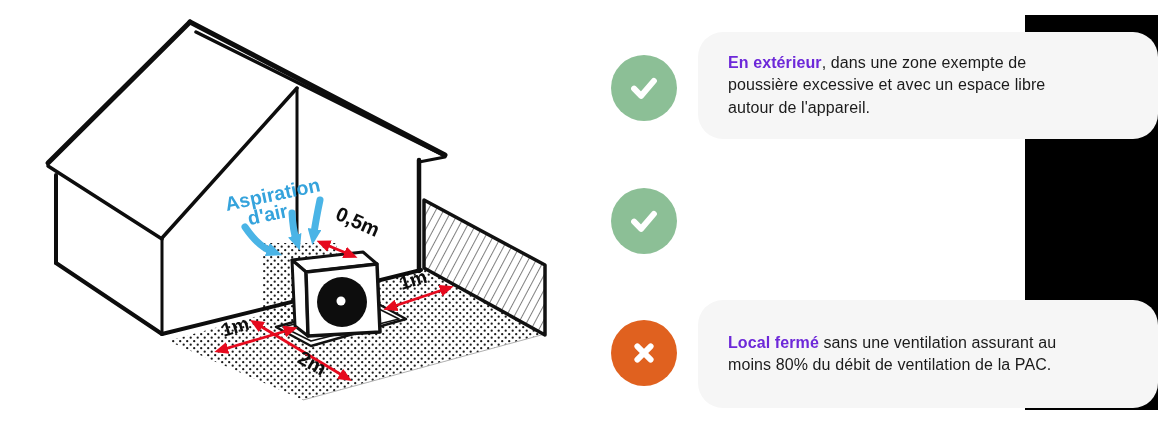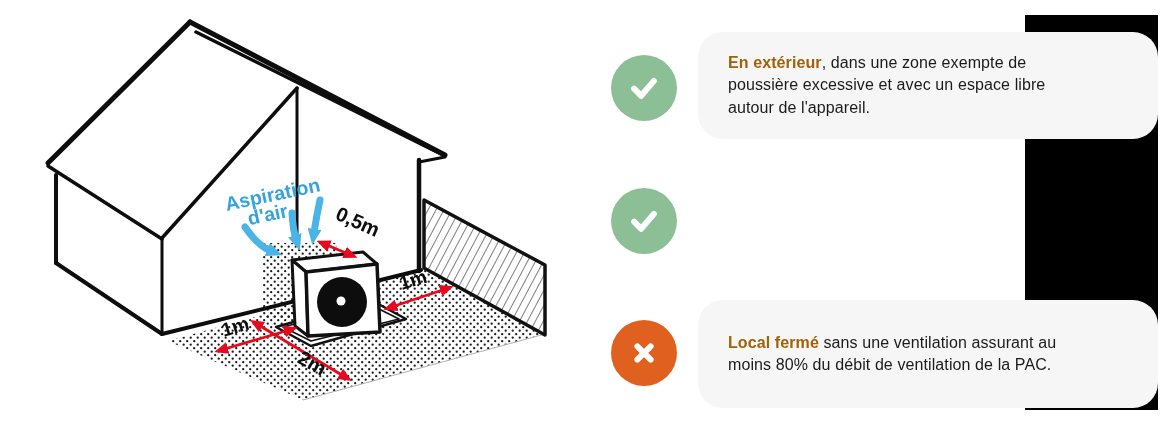--- a/index.html
+++ b/index.html
@@ -6,21 +6,21 @@
   body{font-family:"Liberation Sans", sans-serif;}
   .stage{position:relative;width:1172px;height:425px;background:#fff;overflow:hidden;}
   .scene{position:absolute;left:0;top:0;}
   .accent-bar{position:absolute;left:1025px;top:15px;width:133px;height:395px;background:var(--bar,#000);}
   .card{position:absolute;left:698px;width:460px;background:var(--card_bg,#f6f6f6);border-radius:25px;
         display:flex;align-items:center;}
   .card-1{top:32px;height:107px;}
   .card-2{top:170px;height:103px;}
   .card-3{top:300px;height:108px;justify-content:center;}
   .card-text{padding:0 82px 0 30px;font-size:16px;line-height:1.4;color:#1b1b1b;letter-spacing:.1px;}
-  .card-text b{font-weight:700;color:#a16207;}
+  .card-text b{font-weight:700;color:#6d28d9;}
   .badge{position:absolute;left:611px;width:66px;height:66px;border-radius:50%;
          display:flex;align-items:center;justify-content:center;}
   .badge-ok{background:var(--green,#8CBF96);}
   .badge-no{background:var(--orange,#E0611F);}
   .badge svg{display:block;}
   svg text{font-family:"Liberation Sans", sans-serif;}
   .dim-label{font-weight:bold;fill:#0d0d0d;}
   .air-label{font-weight:bold;fill:var(--blue_dark,#35A3DC);}
 </style>
 </head>

